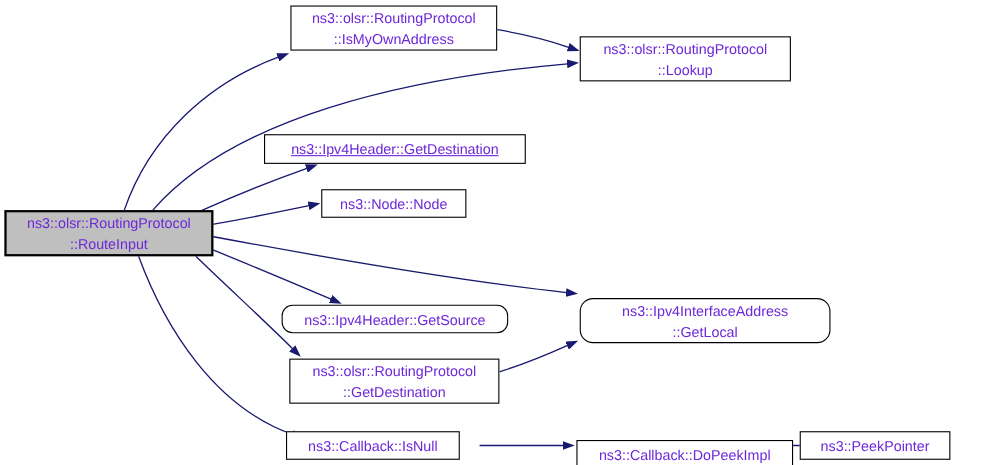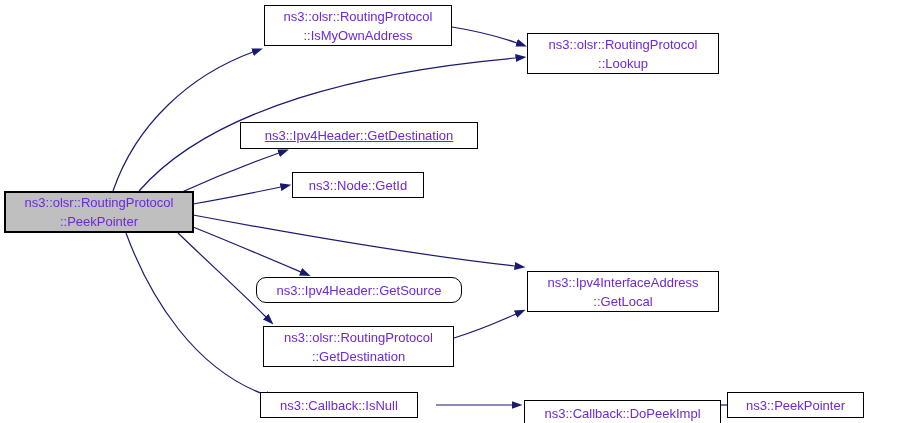--- a/index.html
+++ b/index.html
@@ -60,51 +60,51 @@
     <path d="M 193,227 C 228,241 268,258 301,272" marker-end="url(#arrow)"></path>
     <path d="M 178,233 C 208,262 242,293 266,317" marker-end="url(#arrow)"></path>
     <path d="M 126,233 C 150,298 195,370 266,395" marker-end="url(#arrow)"></path>
     <path d="M 454,338 C 477,331 496,323 516,314" marker-end="url(#arrow)"></path>
     <path d="M 436,405 L 512,405" marker-end="url(#arrow)"></path>
     <path d="M 721,405 L 751,405" marker-end="url(#arrow)"></path>
   </svg>
 
   <div class="node highlight" style="left:4px; top:191px; width:190px; height:42px;">
     <span>ns3::olsr::RoutingProtocol</span>
-    <span>::PeekPointer</span>
+    <span>::RouteInput</span>
   </div>
 
   <div class="node" style="left:264px; top:5px; width:188px; height:41px;">
     <span>ns3::olsr::RoutingProtocol</span>
     <span>::IsMyOwnAddress</span>
   </div>
 
   <div class="node" style="left:527px; top:33px; width:192px; height:41px;">
     <span>ns3::olsr::RoutingProtocol</span>
     <span>::Lookup</span>
   </div>
 
   <div class="node" style="left:240px; top:122px; width:238px; height:27px;text-decoration:underline;">
     <span>ns3::Ipv4Header::GetDestination</span>
   </div>
 
   <div class="node" style="left:292px; top:172px; width:132px; height:26px;">
-    <span>ns3::Node::GetId</span>
+    <span>ns3::Node::Node</span>
   </div>
 
   <div class="node" style="left:256px; top:277px; width:206px; height:26px;border-radius:10px;">
     <span>ns3::Ipv4Header::GetSource</span>
   </div>
 
   <div class="node" style="left:263px; top:326px; width:191px; height:41px;">
     <span>ns3::olsr::RoutingProtocol</span>
     <span>::GetDestination</span>
   </div>
 
-  <div class="node" style="left:527px; top:271px; width:192px; height:41px;">
+  <div class="node" style="left:527px; top:271px; width:228px; height:41px;border-radius:12px;">
     <span>ns3::Ipv4InterfaceAddress</span>
     <span>::GetLocal</span>
   </div>
 
   <div class="node" style="left:260px; top:392px; width:158px; height:26px;">
     <span>ns3::Callback::IsNull</span>
   </div>
 
   <div class="node" style="left:524px; top:400px; width:197px; height:26px;">
     <span>ns3::Callback::DoPeekImpl</span>

